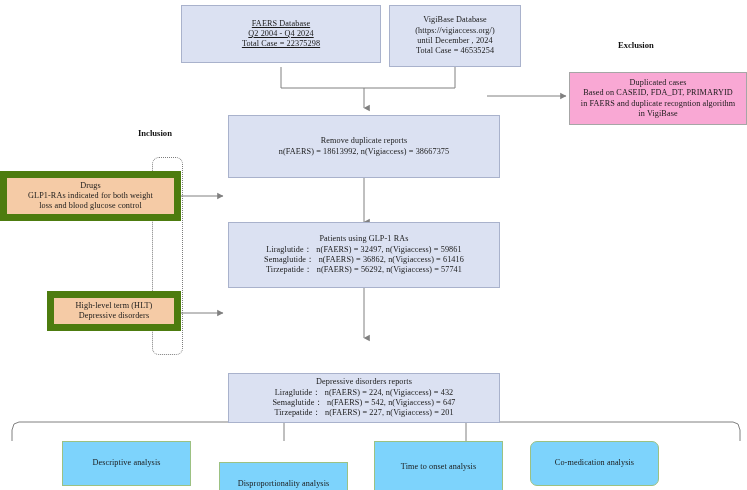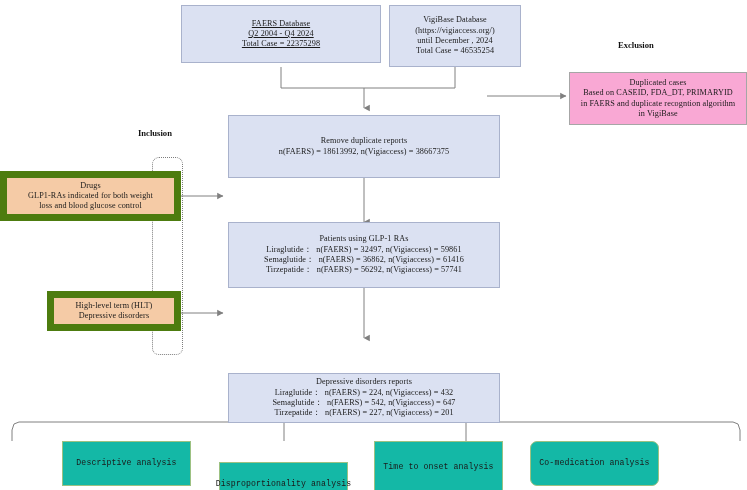--- a/index.html
+++ b/index.html
@@ -49,23 +49,22 @@
   }
   .box-grey {
     background: #f9a8d4;
     border: 1px solid #a6a6a6;
   }
   .box-orange {
     background: #f5cba6;
     border: 7px solid #4d7c0f;
   }
   .box-green {
-    background: #14b8a6;
+    background: #7dd3fc;
     border: 1px solid #9cc182;
-    font-family: Liberation Mono, monospace;
   }
   .side-label {
     position: absolute;
     font-weight: bold;
     font-size: 8.6px;
     color: #111;
     z-index: 4;
     white-space: nowrap;
   }
   .dotted-bracket {

